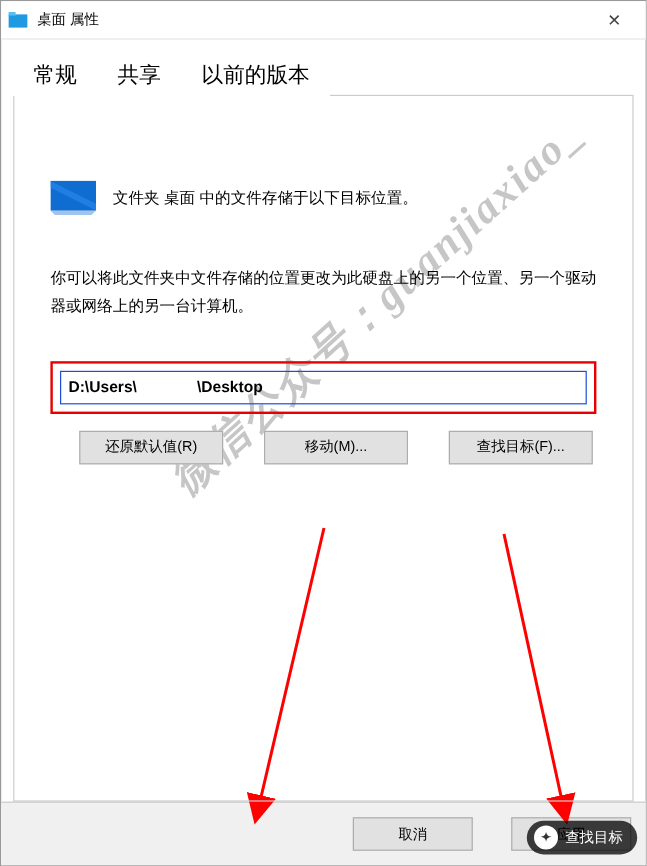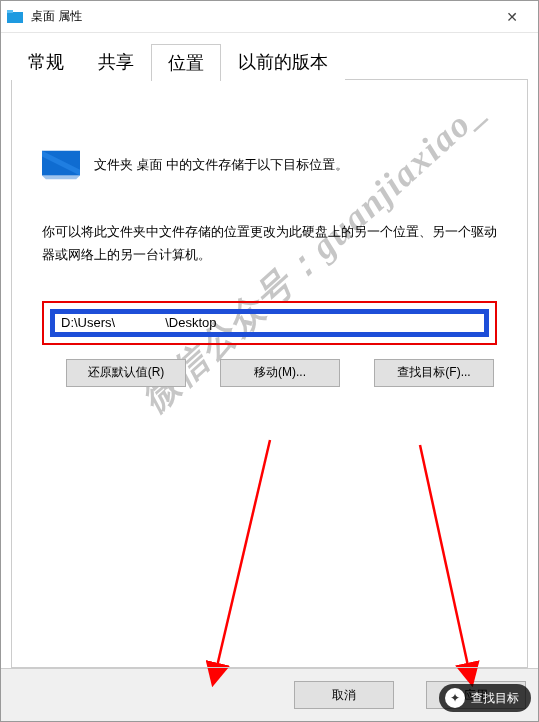--- a/index.html
+++ b/index.html
@@ -108,25 +108,26 @@
     margin-bottom: 34px;
   }
   .path-wrap {
     border: 2px solid #e80000;
     padding: 6px;
     margin-bottom: 14px;
   }
   .path-input {
     width: 100%;
     height: 28px;
-    border: 5px solid #1d4ed8;
+    border: 1px solid #1d4ed8;
     padding: 2px 6px;
     font-size: 13px;
     font-family: inherit;
     outline: none;
+    font-weight: bold;
   }
   .btn-row {
     display: flex;
     gap: 10px;
   }
   .btn {
     height: 28px;
     border: 1px solid #adadad;
     background: #e1e1e1;
     font-size: 12px;
@@ -212,21 +213,20 @@
       </svg>
     </span>
     <span class="title-text">桌面 属性</span>
     <span class="close-btn">✕</span>
   </div>
 
   <div class="tabs-outer">
     <div class="tab-strip">
       <div class="tab">常规</div>
       <div class="tab">共享</div>
-      <div class="tab active">位置</div>
       <div class="tab">以前的版本</div>
     </div>
 
     <div class="tab-content">
       <div class="folder-row">
         <span class="folder-icon">
           <svg viewBox="0 0 40 30" width="38" height="30">
             <rect x="0" y="0" width="40" height="26" fill="#0f6cd1"></rect>
             <polygon points="0,26 40,26 36,30 4,30" fill="#0f6cd1" opacity="0.4"></polygon>
             <polygon points="0,0 40,20 40,26 0,6" fill="#2f8ff2" opacity="0.5"></polygon>

